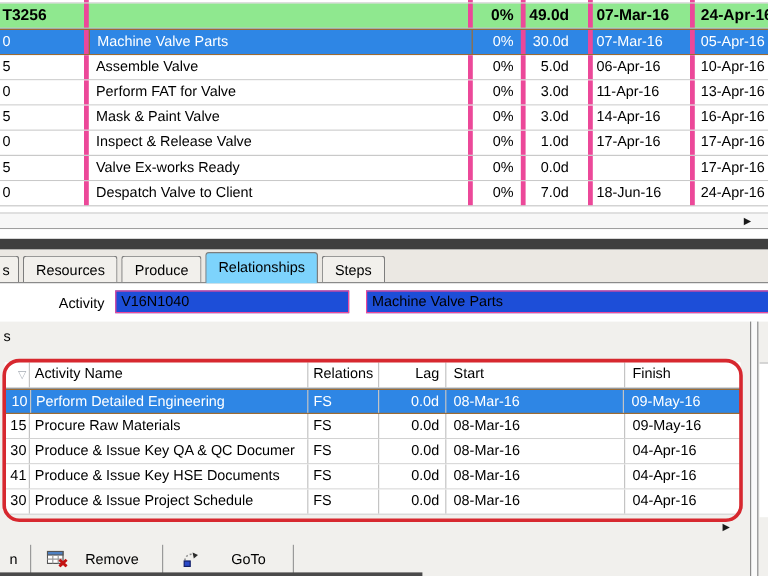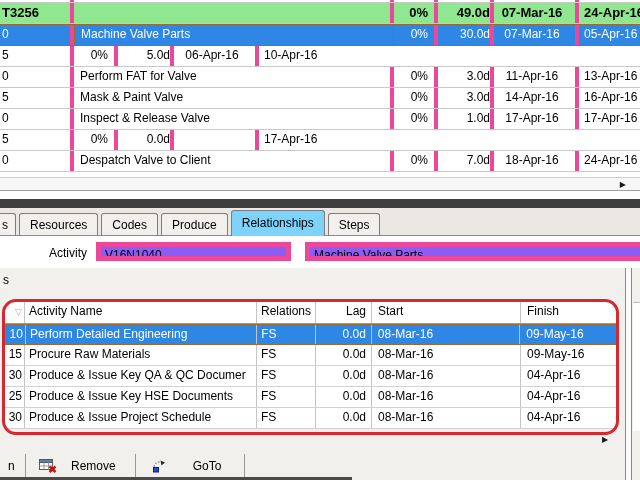--- a/index.html
+++ b/index.html
@@ -8,22 +8,22 @@
 
   
   #top-table{position:absolute;left:0;top:0;width:660px}
   .trow{display:flex;height:21px;box-sizing:border-box;border-bottom:1px solid #c9c9c9;background:#fff}
   .trow.sliver{height:3px;border-bottom:1px solid #c9c9c9}
   .cell{box-sizing:border-box;height:100%;line-height:19px;overflow:hidden;white-space:nowrap;
         border-right:4px solid #ec4899;padding:0 3px}
   .c-id{width:74px;padding-left:2px}
   .c-name{width:320px;padding-left:6px}
   .c-pct{width:44px;text-align:right;padding-right:6px}
-  .c-dur{width:56px;text-align:right;padding-right:0}
-  .c-start{width:85px;text-align:center;padding-right:8px}
+  .c-dur{width:56px;text-align:right;padding-right:16px}
+  .c-start{width:85px;text-align:left;padding-right:8px}
   .c-fin{width:81px;text-align:left;padding-left:5px;border-right:none}
   .trow.summary{background:#8fe88f;font-weight:bold;font-size:13px}
   .trow.sel{background:#2e86e5;color:#fff;border-top:1px solid #9c6b33;border-bottom:1px solid #9c6b33;height:22px}
   .trow.sel .c-name{border-left:1px solid #9c6b33;border-right:1px solid #9c6b33}
 
   
   #top-scroll{position:absolute;left:0;top:177px;width:640px;height:14px;background:#f7f7f7;
               border-top:1px solid #cfcfcf;border-bottom:1px solid #9f9f9f;box-sizing:border-box}
   .scroll-arrow{position:absolute;font-size:8px;color:#1a1a1a;line-height:8px}
   #top-scroll .scroll-arrow{right:14px;top:3px}
@@ -36,22 +36,22 @@
           border-bottom:1px solid #8a8a8a;box-sizing:border-box;display:flex;align-items:flex-end;padding-left:0}
   .tab{border:1px solid #7d7d7d;border-bottom:none;border-radius:3px 3px 0 0;background:#f2f0ec;
        height:22px;line-height:22px;padding:0 10px;margin-right:3px;box-sizing:border-box;white-space:nowrap}
   .tab.cut{width:16px;padding:0 4px 0 2px;border-left:none;border-radius:0 3px 0 0;overflow:hidden}
   .tab.active{background:#7dd3fc;height:26px;line-height:24px;margin-bottom:-1px;position:relative;z-index:2}
 
   
   #activity-panel{position:absolute;left:0;top:238px;width:640px;height:33px;background:#fff;
                   border-bottom:1px solid #9a9a9a;box-sizing:border-box}
   #activity-label{position:absolute;left:49px;top:8px}
-  .field{position:absolute;top:4px;height:19px;line-height:17px;box-sizing:border-box;background:#8b5cf6;
-         border:5px solid #ec4899;padding-left:4px;overflow:hidden;white-space:nowrap}
+  .field{position:absolute;top:4px;height:19px;line-height:17px;box-sizing:border-box;background:#1d4ed8;
+         border:1px solid #ec4899;padding-left:4px;overflow:hidden;white-space:nowrap}
   #activity-id-field{left:96px;width:195px}
   #activity-name-field{left:305px;width:340px}
 
   
   #lower-pane{position:absolute;left:0;top:268px;width:640px;height:212px;background:#f1f0ed}
   #pred-label{position:absolute;left:3px;top:5px}
   #pane-splitter{position:absolute;left:625px;top:0;width:7px;height:212px;background:#fafafa;
                  border-left:1px solid #8a8a8a;border-right:1px solid #8a8a8a;box-sizing:border-box}
   #succ-strip{position:absolute;left:633px;top:34px;width:7px;height:128px;background:#fff;border-top:1px solid #bbb}
 
@@ -107,20 +107,21 @@
       <div class="trow sel">
         <div class="cell c-id">0</div>
         <div class="cell c-name">Machine Valve Parts</div>
         <div class="cell c-pct">0%</div>
         <div class="cell c-dur">30.0d</div>
         <div class="cell c-start">07-Mar-16</div>
         <div class="cell c-fin">05-Apr-16</div>
       </div>
       <div class="trow">
         <div class="cell c-id">5</div>
+        <div class="cell c-name">Assemble Valve</div>
         <div class="cell c-pct">0%</div>
         <div class="cell c-dur">5.0d</div>
         <div class="cell c-start">06-Apr-16</div>
         <div class="cell c-fin">10-Apr-16</div>
       </div>
       <div class="trow">
         <div class="cell c-id">0</div>
         <div class="cell c-name">Perform FAT for Valve</div>
         <div class="cell c-pct">0%</div>
         <div class="cell c-dur">3.0d</div>
@@ -138,46 +139,46 @@
       <div class="trow">
         <div class="cell c-id">0</div>
         <div class="cell c-name">Inspect &amp; Release Valve</div>
         <div class="cell c-pct">0%</div>
         <div class="cell c-dur">1.0d</div>
         <div class="cell c-start">17-Apr-16</div>
         <div class="cell c-fin">17-Apr-16</div>
       </div>
       <div class="trow">
         <div class="cell c-id">5</div>
+        <div class="cell c-name">Valve Ex-works Ready</div>
         <div class="cell c-pct">0%</div>
         <div class="cell c-dur">0.0d</div>
         <div class="cell c-start"></div>
         <div class="cell c-fin">17-Apr-16</div>
       </div>
       <div class="trow">
         <div class="cell c-id">0</div>
         <div class="cell c-name">Despatch Valve to Client</div>
         <div class="cell c-pct">0%</div>
         <div class="cell c-dur">7.0d</div>
-        <div class="cell c-start">18-Apr-16</div>
+        <div class="cell c-start">18-Jun-16</div>
         <div class="cell c-fin">24-Apr-16</div>
       </div>
     </div>
 </div>
 
 <div id="top-scroll">
   <span class="scroll-arrow">▶</span>
 </div>
 <div id="white-gap"></div>
 <div id="splitter"></div>
 
 <div id="tabbar">
     <div class="tab cut">s</div>
     <div class="tab">Resources</div>
-    <div class="tab">Codes</div>
     <div class="tab">Produce</div>
     <div class="tab active">Relationships</div>
     <div class="tab">Steps</div>
   </div>
 
 <div id="activity-panel">
   <span id="activity-label">Activity</span>
   <div class="field" id="activity-id-field">V16N1040</div>
   <div class="field" id="activity-name-field">Machine Valve Parts</div>
 </div>
@@ -213,21 +214,21 @@
         </div>
         <div class="rrow">
           <div class="rcell r-id">30</div>
           <div class="rcell r-name">Produce &amp; Issue Key QA &amp; QC Documer</div>
           <div class="rcell r-rel">FS</div>
           <div class="rcell r-lag">0.0d</div>
           <div class="rcell r-start">08-Mar-16</div>
           <div class="rcell r-fin">04-Apr-16</div>
         </div>
         <div class="rrow">
-          <div class="rcell r-id">25</div>
+          <div class="rcell r-id">41</div>
           <div class="rcell r-name">Produce &amp; Issue Key HSE Documents</div>
           <div class="rcell r-rel">FS</div>
           <div class="rcell r-lag">0.0d</div>
           <div class="rcell r-start">08-Mar-16</div>
           <div class="rcell r-fin">04-Apr-16</div>
         </div>
         <div class="rrow">
           <div class="rcell r-id">30</div>
           <div class="rcell r-name">Produce &amp; Issue Project Schedule</div>
           <div class="rcell r-rel">FS</div>

